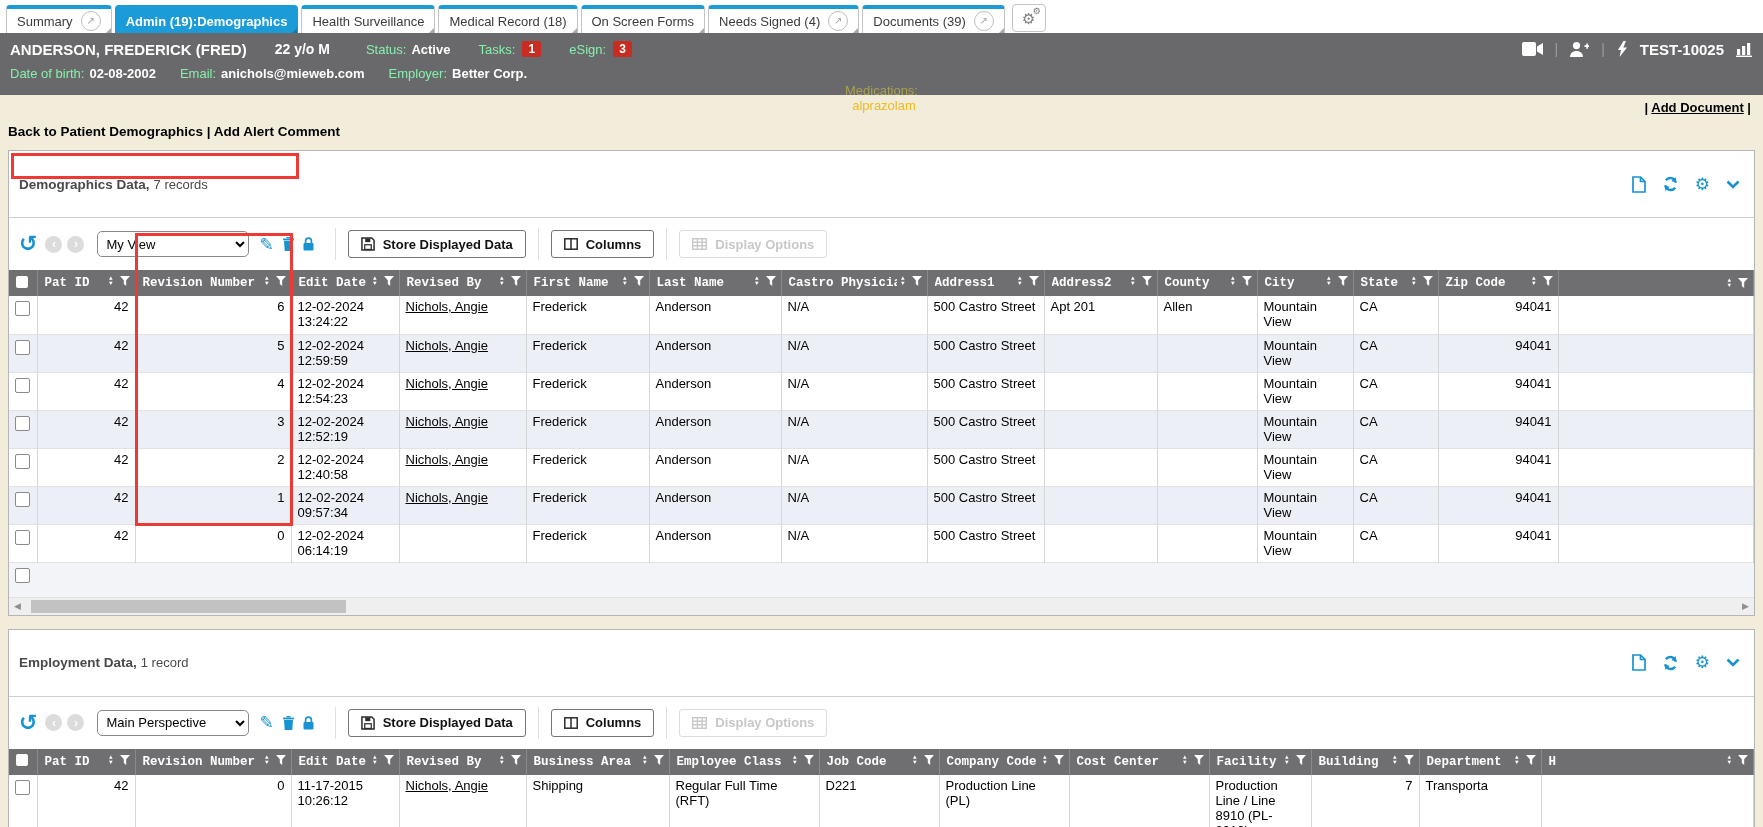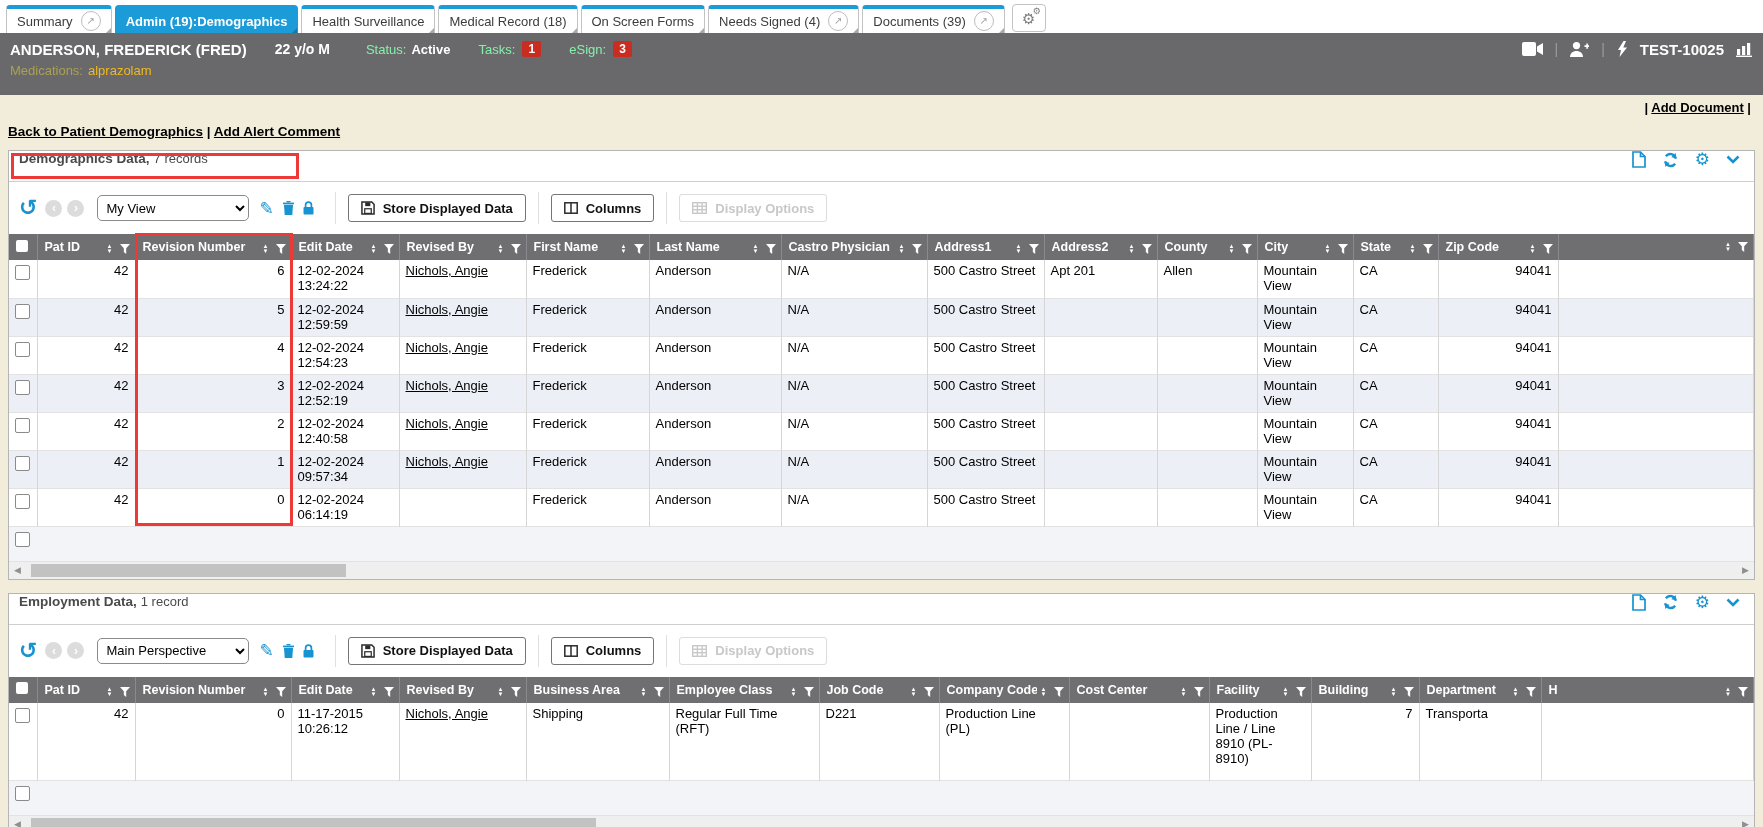--- a/index.html
+++ b/index.html
@@ -22,60 +22,60 @@
   .popout{width:18px;height:18px;border:1px solid #bdbdbd;border-radius:50%;display:flex;align-items:center;justify-content:center;margin-left:8px;background:#fff;}
   .popout .arr{color:#9a9a9a;font-size:10px;line-height:1;}
   .gear-tab{position:relative;width:32px;height:26px;border:1px solid #c3c3c3;border-radius:4px;background:#fff;display:flex;align-items:center;justify-content:center;margin-left:4px;margin-bottom:1px;}
   .gear-tab .g1{color:#7d7d7d;font-size:15px;line-height:1;}
   .gear-tab .g2{position:absolute;top:2px;right:4px;color:#7d7d7d;font-size:9px;line-height:1;}
   
   .banner{background:#69696b;color:#fff;padding:4px 10px 6px 10px;height:62px;box-sizing:border-box;}
   .b-row{display:flex;align-items:center;}
   .b-row1{height:24px;}
   .b-row2{height:20px;margin-top:2px;}
-  .b-row3{height:18px;}
+  .b-row3{height:18px;flex-direction:column;}
   .p-name{font-size:15px;font-weight:bold;}
   .p-age{font-size:14px;font-weight:bold;margin-left:28px;}
   .lbl{color:#86efac;font-size:13px;}
   .val{color:#fff;font-weight:bold;font-size:13px;margin-left:5px;}
   .grp{display:flex;align-items:center;margin-left:36px;}
   .grp2{display:flex;align-items:center;margin-left:28px;}
   .badge{background:#c92c21;color:#fff;font-weight:bold;font-size:12px;min-width:11px;text-align:center;padding:2px 4px;border-radius:2px;margin-left:7px;line-height:12px;}
   .b-right{margin-left:auto;display:flex;align-items:center;gap:12px;}
   .b-sep{color:#9d9d9d;font-size:14px;}
   .ws-id{font-size:15px;font-weight:bold;}
   .med-lbl{color:#aaa052;font-size:13px;}
   .med-val{color:#f0b91e;font-size:13px;margin-left:5px;}
   
   .adddoc-row{text-align:right;padding:5px 12px 0 0;font-size:13px;font-weight:bold;color:#000;height:18px;}
   .adddoc-row a{color:#000;text-decoration:underline;cursor:pointer;}
   .backlinks{padding:6px 0 8px 8px;font-size:13.5px;font-weight:bold;color:#000;height:18px;}
-  .backlinks a{color:#000;text-decoration:underline;cursor:pointer;}
+  .backlinks a{color:#000;cursor:pointer;}
   .pipe{font-weight:bold;}
   
   .panel{margin:0 8px;background:#fff;border:1px solid #b5b5b5;position:relative;}
   .panel.employment{margin-top:13px;}
-  .panel-header{height:30px;display:flex;align-items:flex-start;padding:0 10px;border-bottom:1px solid #cfcfcf;position:relative;}
+  .panel-header{height:30px;display:flex;align-items:center;padding:18px 10px;border-bottom:1px solid #cfcfcf;position:relative;}
   .panel-title{font-weight:bold;font-size:13.5px;color:#4a4a4a;}
   .panel-count{font-size:13px;color:#4a4a4a;margin-left:4px;}
   .panel-icons{margin-left:auto;display:flex;align-items:center;gap:16px;padding-right:4px;}
   .panel-icons .gear-glyph{color:#1793d1;font-size:17px;line-height:1;}
   .grid-toolbar{height:52px;display:flex;align-items:center;padding:0 10px;}
   .undo{color:#1793d1;font-size:22px;font-weight:bold;line-height:1;margin-right:8px;}
   .circ{width:17px;height:17px;border-radius:50%;background:#dcdcdc;color:#fff;font-weight:bold;display:flex;align-items:center;justify-content:center;font-size:12px;margin-right:5px;line-height:1;}
   select.view-select{width:152px;height:26px;border:1px solid #8a8a8a;border-radius:5px;font-size:13px;font-family:inherit;padding:0 4px;background:#fff;margin:0 10px 0 8px;color:#000;}
   .tool-ic{margin-right:9px;display:inline-flex;align-items:center;}
   .pencil{color:#1793d1;font-size:17px;line-height:1;}
   .tb-div{width:1px;height:32px;background:#e0e0e0;margin:0 12px;}
   .btn{display:inline-flex;align-items:center;gap:8px;border:1px solid #757575;border-radius:3px;background:#fff;font-size:13px;font-weight:bold;color:#111;padding:0 12px;height:28px;font-family:inherit;cursor:pointer;}
   .btn.disabled{border-color:#dcdcdc;color:#c8c8c8;cursor:default;}
   
   table.grid{width:100%;border-collapse:collapse;table-layout:fixed;}
   .grid thead th{background:#6f6f71;color:#fff;font-size:12.5px;font-weight:bold;text-align:left;padding:0 5px 0 7px;height:26px;border-right:1px solid #8a8a8e;overflow:hidden;white-space:nowrap;}
-  .th-in{display:flex;align-items:flex-end;}
+  .th-in{display:flex;align-items:flex-start;font-family:Liberation Mono, monospace;}
   .th-label{flex:1;overflow:hidden;}
   .sort{display:flex;flex-direction:column;margin:0 7px 0 4px;cursor:pointer;}
   .sort i{font-style:normal;font-size:6px;line-height:5px;color:#fff;}
   .funnel{width:10px;height:10px;fill:#fff;cursor:pointer;flex:none;}
   .grid tbody td{font-size:13px;color:#000;vertical-align:top;padding:3px 6px;border-right:1px solid #d6d6d6;overflow:hidden;line-height:15px;}
   .grid tbody tr.data-row{border-bottom:1px solid #e2e2e2;height:38px;}
   .employment .grid tbody tr.data-row{height:78px;}
   .grid tbody tr.data-row:nth-of-type(even){background:#edeff6;}
   td.num{text-align:right;padding-right:9px;}
   .cell-link{text-decoration:underline;cursor:pointer;}
@@ -174,20 +174,28 @@
       <span style="display:inline-flex;">
         <svg width="17" height="15" viewBox="0 0 17 15">
             <rect x="1" y="7" width="3.2" height="6" fill="#fff"></rect>
             <rect x="6" y="4" width="3.2" height="9" fill="#fff"></rect>
             <rect x="11" y="1" width="3.2" height="12" fill="#fff"></rect>
             <rect x="0" y="13.6" width="16" height="1.4" fill="#fff"></rect>
           </svg>
       </span>
     </span>
   </div>
+  <div class="b-row b-row2">
+    <span class="lbl">Date of birth:</span>
+    <span class="val">02-08-2002</span>
+    <span class="lbl" style="margin-left:24px;">Email:</span>
+    <span class="val">anichols@mieweb.com</span>
+    <span class="lbl" style="margin-left:24px;">Employer:</span>
+    <span class="val">Better Corp.</span>
+  </div>
   <div class="b-row b-row3">
     <span class="med-lbl">Medications:</span>
     <span class="med-val">alprazolam</span>
   </div>
 </div>
 
 <div class="adddoc-row">
   <span class="pipe">|</span>
   <a>Add Document</a>
   <span class="pipe">|</span>

